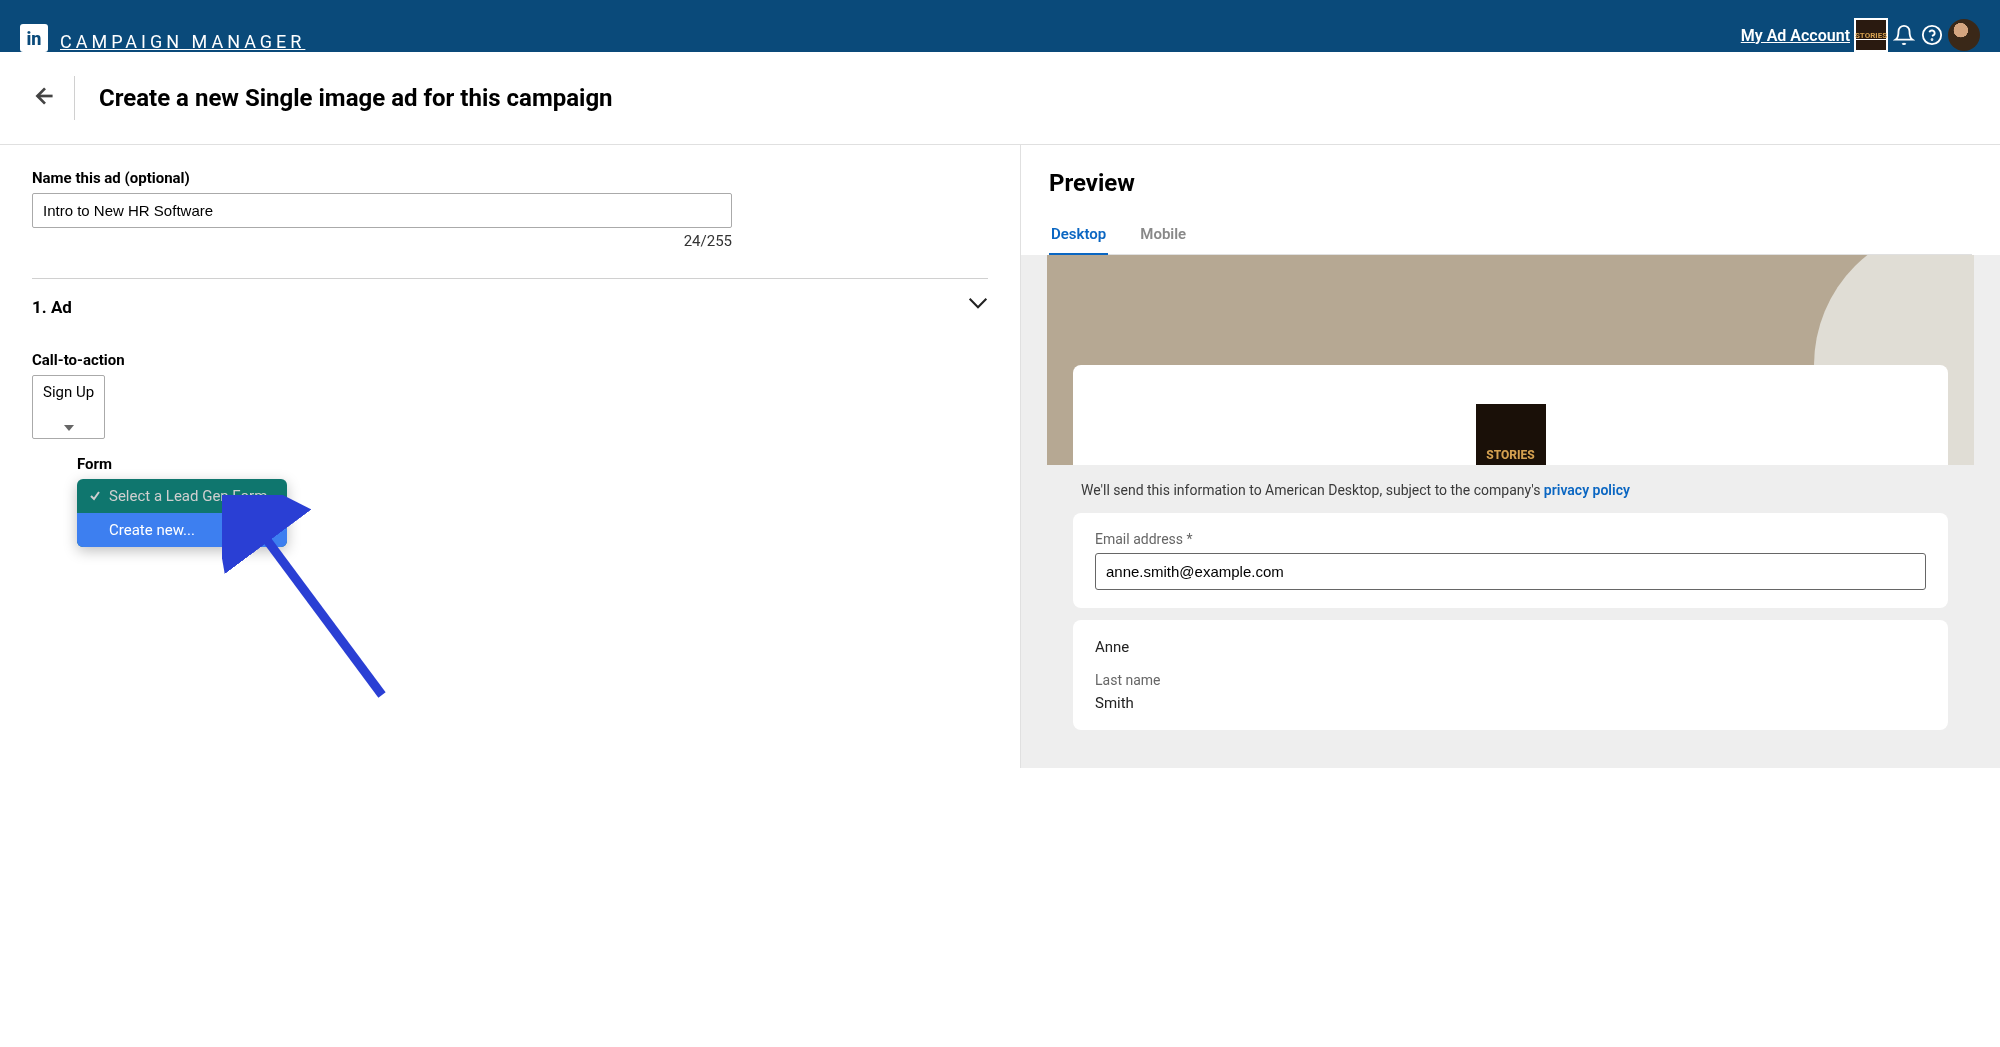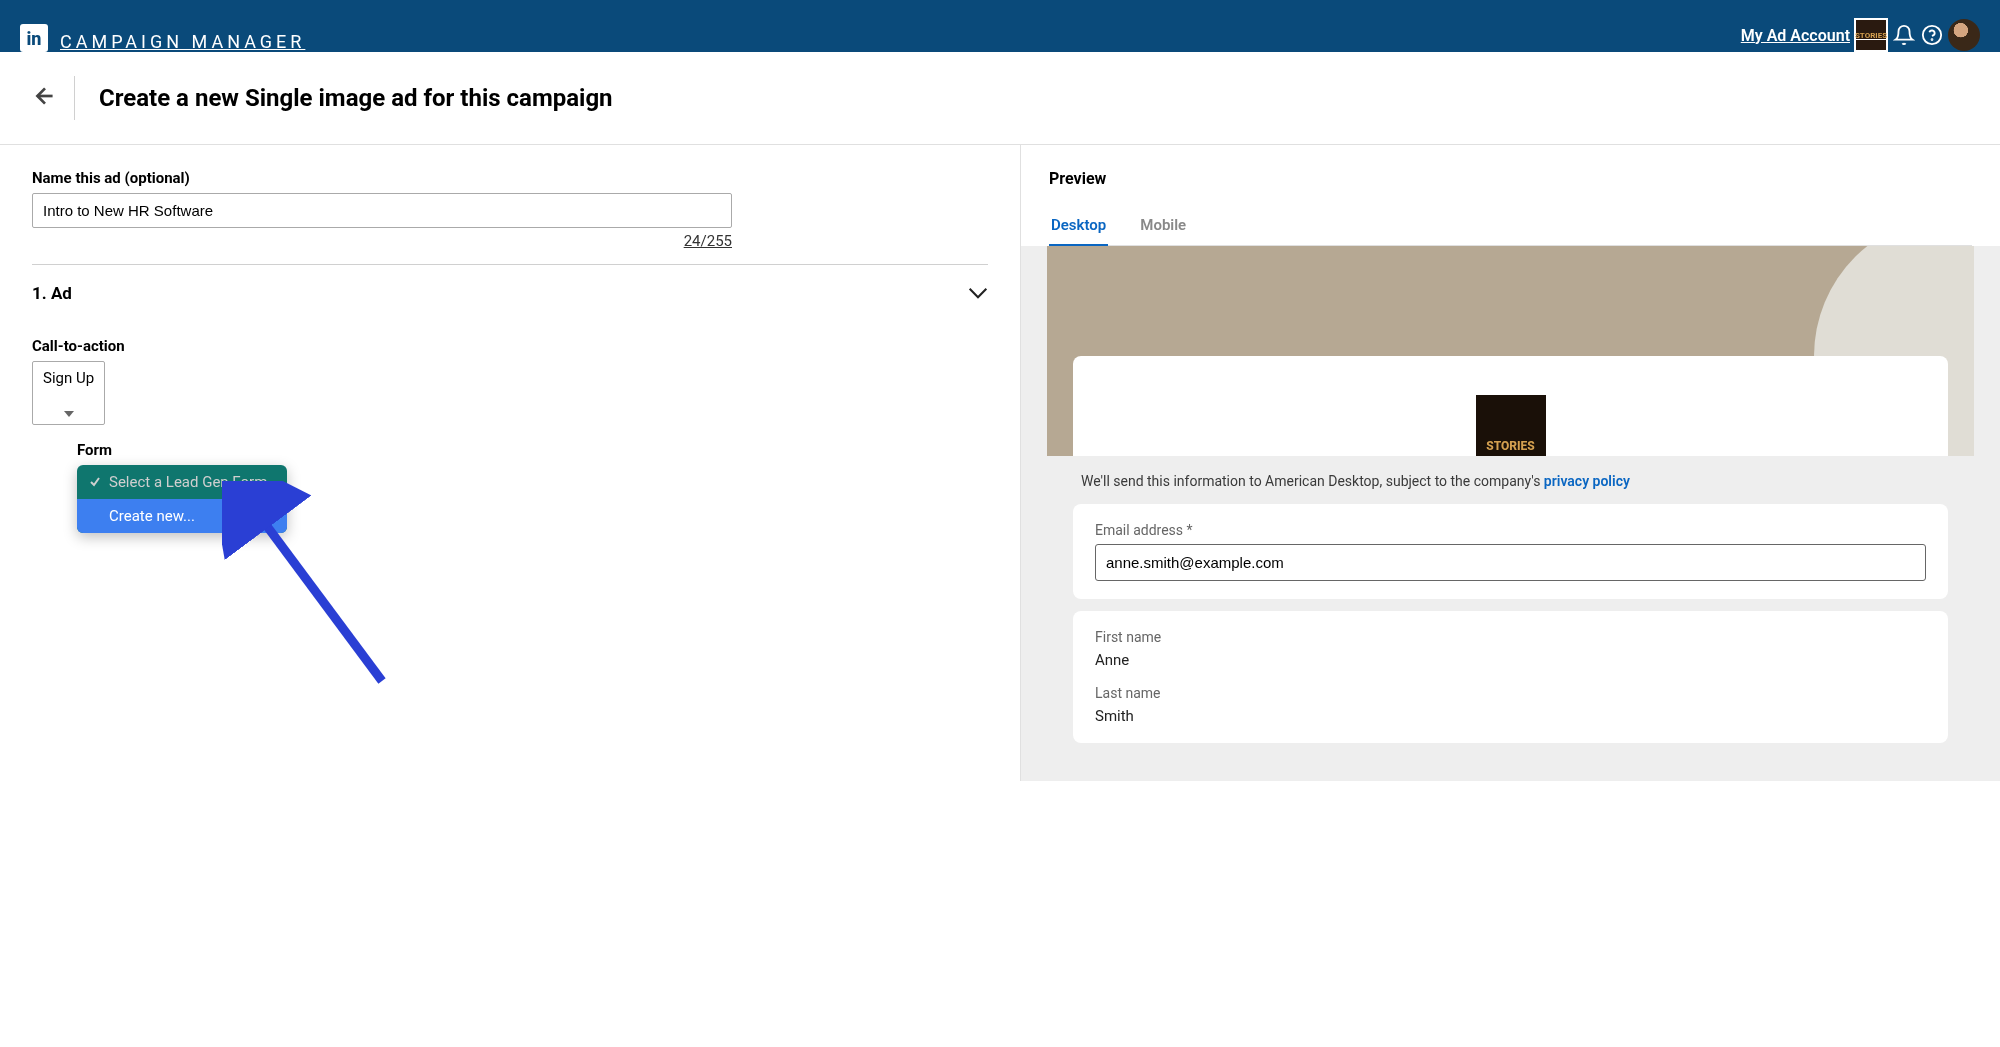--- a/index.html
+++ b/index.html
@@ -19,41 +19,41 @@
 .back-icon { cursor: pointer; padding: 4px 16px 4px 0; }
 .vdiv { width: 1px; height: 44px; background: #d0d0d0; margin-right: 24px; }
 .page-title { font-size: 24px; font-weight: 700; }
 
 .main-layout { display: flex; }
 .left-panel { flex: 0 0 51%; padding: 24px 32px; }
 .right-panel { flex: 1; border-left: 1px solid #e0e0e0; }
 
 .field-label { font-size: 15px; font-weight: 700; margin-bottom: 6px; display: block; }
 .text-input { width: 100%; max-width: 700px; padding: 8px 10px; font-size: 15px; border: 1px solid #aaa; border-radius: 2px; }
-.char-count { text-align: right; max-width: 700px; font-size: 15px; color: #333; margin-top: 4px; text-decoration: underline; }
-
-.acc-section { border-top: 1px solid #d0d0d0; padding: 18px 0; margin-top: 14px; display: flex; justify-content: space-between; align-items: center; cursor: pointer; }
+.char-count { text-align: right; max-width: 700px; font-size: 15px; color: #333; margin-top: 4px; }
+
+.acc-section { border-top: 1px solid #d0d0d0; padding: 18px 0; margin-top: 28px; display: flex; justify-content: space-between; cursor: pointer; }
 .acc-title { font-size: 17px; font-weight: 700; }
 .chev { width: 20px; height: 12px; }
 
 .sub-group { margin-top: 16px; }
 .sub-label { font-size: 15px; font-weight: 700; margin-bottom: 6px; display: block; }
 .select-box { display: inline-flex; align-items: center; gap: 24px; padding: 7px 10px; border: 1px solid #aaa; border-radius: 2px; font-size: 15px; cursor: pointer; flex-direction: column; }
 .caret-down { width: 10px; height: 6px; }
 
 .dropdown-pop { position: relative; margin-top: 6px; width: 210px; background: #0f766e; border-radius: 6px; box-shadow: 0 4px 14px rgba(0,0,0,0.25); overflow: hidden; }
 .dd-item { display: flex; align-items: center; gap: 8px; padding: 8px 12px; color: #cfcfcf; font-size: 15px; cursor: pointer; }
 .dd-item.highlight { background: #3d7ff0; color: #fff; }
 .dd-check { width: 12px; height: 12px; visibility: hidden; }
 .dd-item.checked .dd-check { visibility: visible; }
 
 .annotation-arrow { position: absolute; pointer-events: none; }
 
 .preview-head { padding: 24px 28px 0; }
-.preview-title { font-size: 16px; font-weight: 700; margin-bottom: 18px; }
+.preview-title { font-size: 24px; font-weight: 700; margin-bottom: 18px; }
 .tabs { display: flex; gap: 30px; border-bottom: 1px solid #e0e0e0; }
 .tab { padding: 10px 2px; font-size: 15px; font-weight: 600; cursor: pointer; color: #888; }
 .tab.active { color: #0a66c2; border-bottom: 2px solid #0a66c2; margin-bottom: -1px; }
 
 .preview-body { background: #eeeeee; padding: 0 26px 26px; }
 .canvas-frame { background: #eeeeee; }
 .banner { position: relative; height: 210px; background: #b6a893; overflow: hidden; }
 .banner-shape { position: absolute; right: -120px; top: -30px; width: 280px; height: 280px; background: #e0ddd5; border-radius: 50%; }
 .banner-logo { position: absolute; left: 50%; transform: translateX(-50%); bottom: -6px; width: 76px; height: 70px; background: #1a1008; border: 3px solid #fff; display: flex; align-items: flex-end; justify-content: center; color: #d4a050; font-weight: 800; font-size: 12px; padding-bottom: 6px; }
 .white-card { position: absolute; left: 26px; right: 26px; bottom: -6px; height: 106px; background: #fff; border-radius: 8px 8px 0 0; }
@@ -180,21 +180,20 @@
         <div class="legal-text">
           <span>We'll send this information to American Desktop, subject to the company's </span><a href="#">privacy policy</a>
         </div>
 
         <div class="form-card">
           <label>Email address *</label>
           <input type="text" value="anne.smith@example.com" style="">
         </div>
 
         <div class="form-card">
-          <label>First name</label>
           <div class="value">Anne</div>
           <div class="form-row2">
             <label>Last name</label>
             <div class="value">Smith</div>
           </div>
         </div>
       </div>
     </div>
   </div>
 </div>

